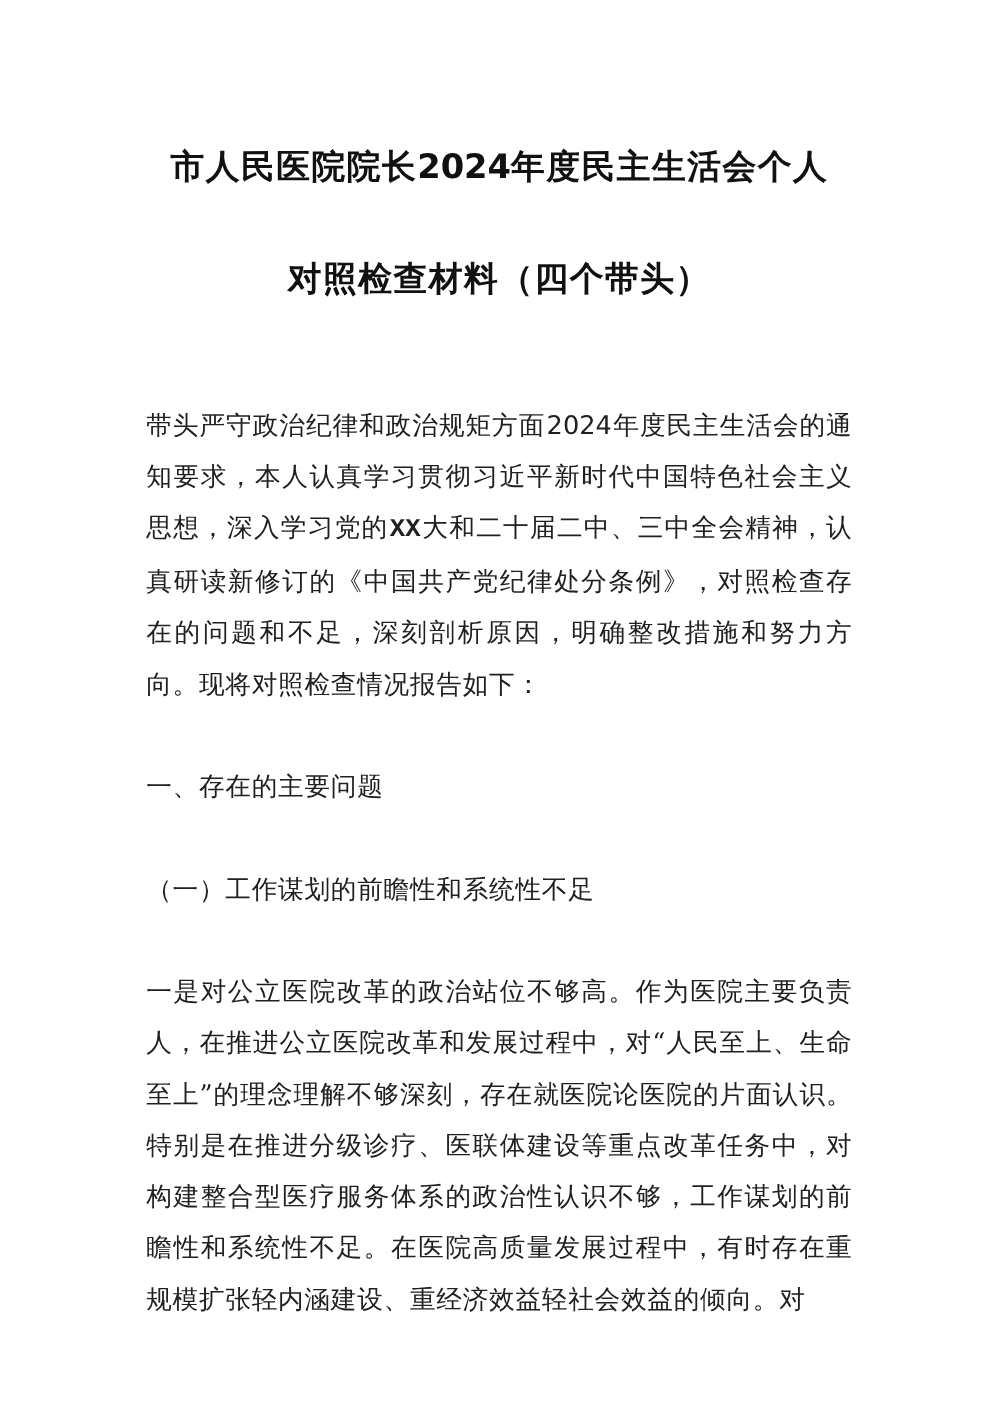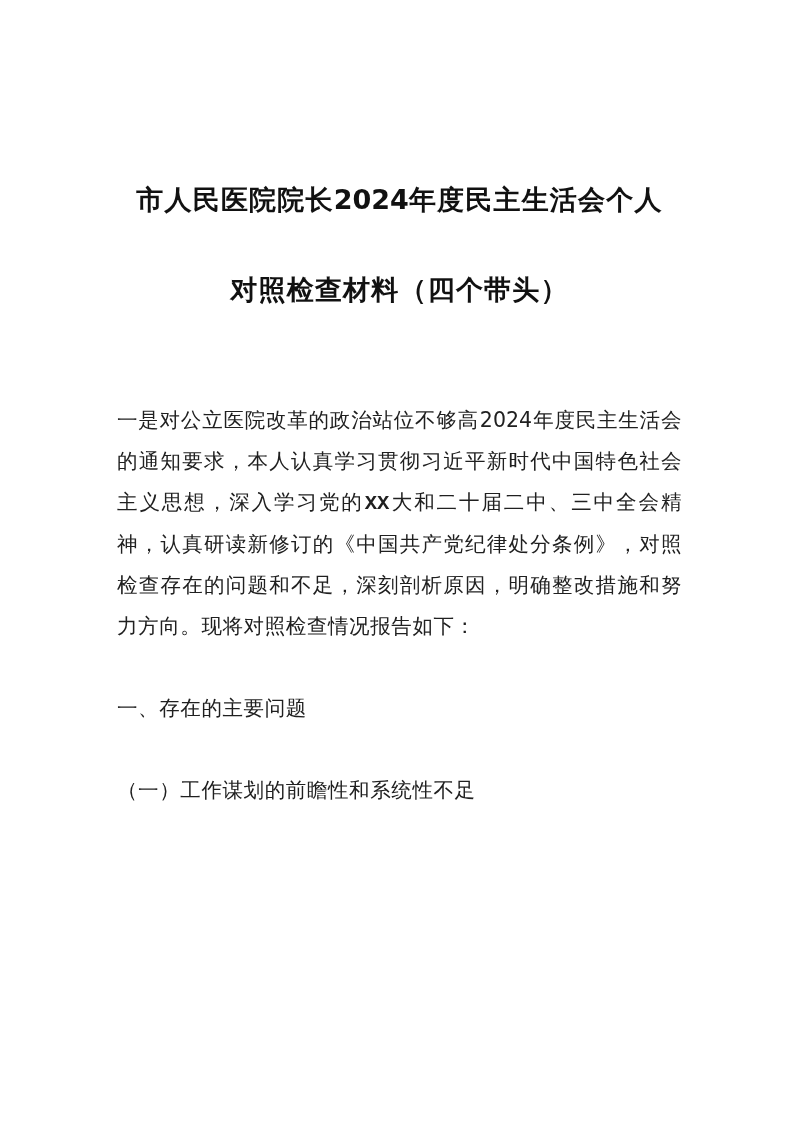--- a/index.html
+++ b/index.html
@@ -25,22 +25,22 @@
 
   .page-inner {
     position: absolute;
     left: 117px;
     top: 0;
     width: 565px;
   }
 
   
   .doc-title {
-    margin: 14px;
-    padding-top: 118px;
+    margin: 0;
+    padding-top: 66px;
     text-align: center;
     font-family: "DejaVu Serif", "Liberation Serif", serif;
     font-weight: bold;
     font-size: 27px;
     line-height: 45px;
     letter-spacing: 1.2px;
     color: #111111;
     white-space: pre-line;
   }
   .doc-title .num {
@@ -97,22 +97,23 @@
 
 <div class="page">
   <div class="page-inner">
 
     <h1 class="doc-title">
       <span>市人民医院院长</span><span class="num">2024</span><span>年度民主生活会个人</span><br>
       <span>对照检查材料（四个带头）</span>
     </h1>
 
     <p class="body-block para-lead">
-      <span>一是对公立医院改革的政治站位不够高</span><span class="latin">2024</span><span>年度民主生活会的通知要求，本人认真学习贯彻习近平新时代中国特色社会主义思想，深入学习党的</span><span class="latin-b">XX</span><span>大和二十届二中、三中全会精神，认真研读新修订的《中国共产党纪律处分条例》，对照检查存在的问题和不足，深刻剖析原因，明确整改措施和努力方向。现将对照检查情况报告如下：</span>
+      <span>带头严守政治纪律和政治规矩方面</span><span class="latin">2024</span><span>年度民主生活会的通知要求，本人认真学习贯彻习近平新时代中国特色社会主义思想，深入学习党的</span><span class="latin-b">XX</span><span>大和二十届二中、三中全会精神，认真研读新修订的《中国共产党纪律处分条例》，对照检查存在的问题和不足，深刻剖析原因，明确整改措施和努力方向。现将对照检查情况报告如下：</span>
     </p>
 
     <p class="body-block heading-1">一、存在的主要问题</p>
 
     <p class="body-block heading-2">（一）工作谋划的前瞻性和系统性不足</p>
 
+    <p class="body-block para-body">一是对公立医院改革的政治站位不够高。作为医院主要负责人，在推进公立医院改革和发展过程中，对“人民至上、生命至上”的理念理解不够深刻，存在就医院论医院的片面认识。特别是在推进分级诊疗、医联体建设等重点改革任务中，对构建整合型医疗服务体系的政治性认识不够，工作谋划的前瞻性和系统性不足。在医院高质量发展过程中，有时存在重规模扩张轻内涵建设、重经济效益轻社会效益的倾向。对</p>
 
   </div>
 </div>
 
 </body></html>

